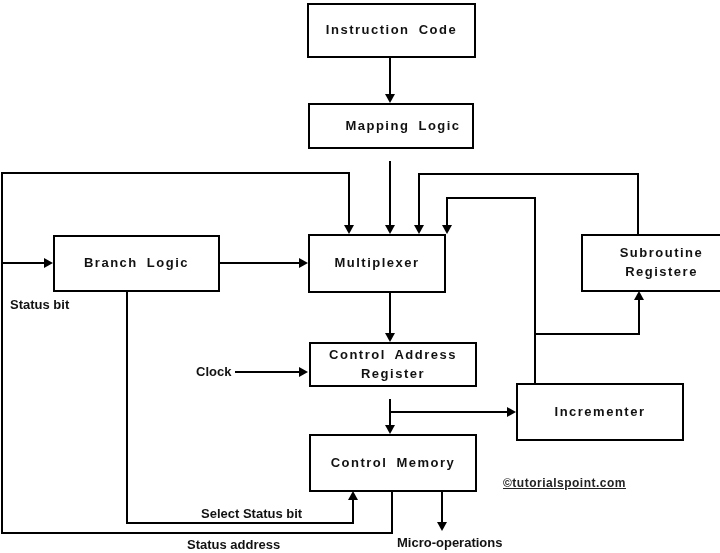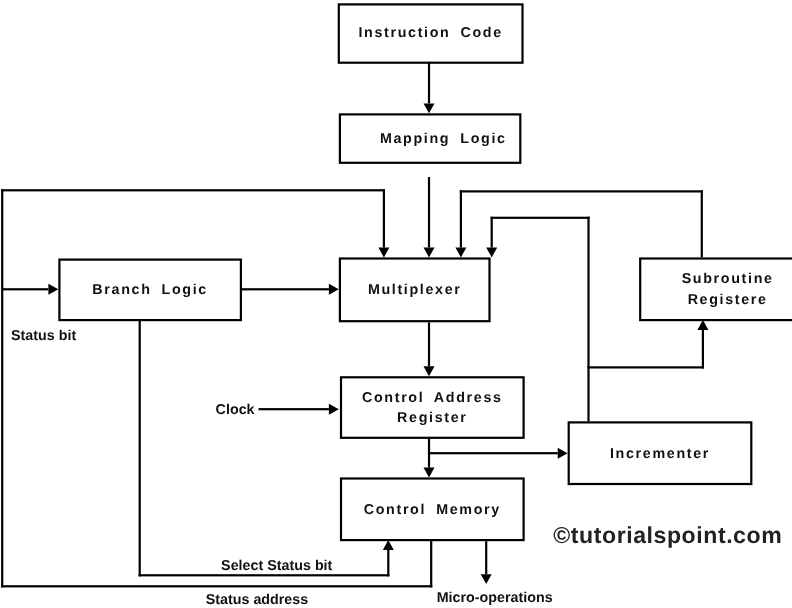--- a/index.html
+++ b/index.html
@@ -41,25 +41,26 @@
   .arr.right { border-top: 5px solid transparent; border-bottom: 5px solid transparent; border-left: 9px solid #000000; }
   .lbl {
     position: absolute;
     font-weight: bold;
     font-size: 13px;
     color: #111111;
     white-space: nowrap;
   }
   .copyright {
     position: absolute;
-    font-size: 21px;
+    font-size: 12px;
     font-weight: 600;
     letter-spacing: 0.5px;
     color: #222222;
     white-space: nowrap;
+    text-decoration: underline;
   }
 </style>
 </head>
 <body>
 
 <div id="canvas">
 
   <div class="box" style="left:307px; top:3px;   width:169px; height:55px;">
     <span>Instruction Code</span>
   </div>
@@ -69,21 +70,21 @@
   <div class="box" style="left:53px;  top:235px; width:167px; height:57px;">
     <span>Branch Logic</span>
   </div>
   <div class="box" style="left:308px; top:234px; width:138px; height:59px;">
     <span>Multiplexer</span>
   </div>
   <div class="box" style="left:553px; top:234px; width:161px; height:58px;margin-left:28px;">
     <span>Subroutine</span>
     <span>Registere</span>
   </div>
-  <div class="box" style="left:309px; top:342px; width:168px; height:57px;">
+  <div class="box" style="left:309px; top:342px; width:168px; height:45px;">
     <span>Control Address</span>
     <span>Register</span>
   </div>
   <div class="box" style="left:516px; top:383px; width:168px; height:58px;">
     <span>Incrementer</span>
   </div>
   <div class="box" style="left:309px; top:434px; width:168px; height:58px;">
     <span>Control Memory</span>
   </div>
 

